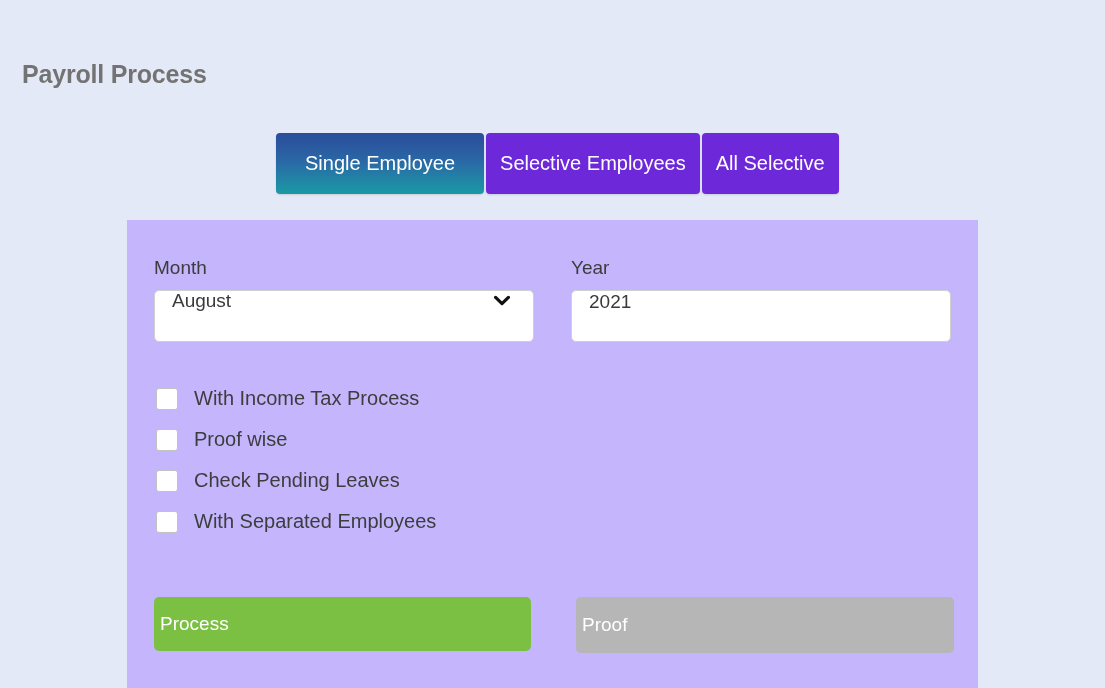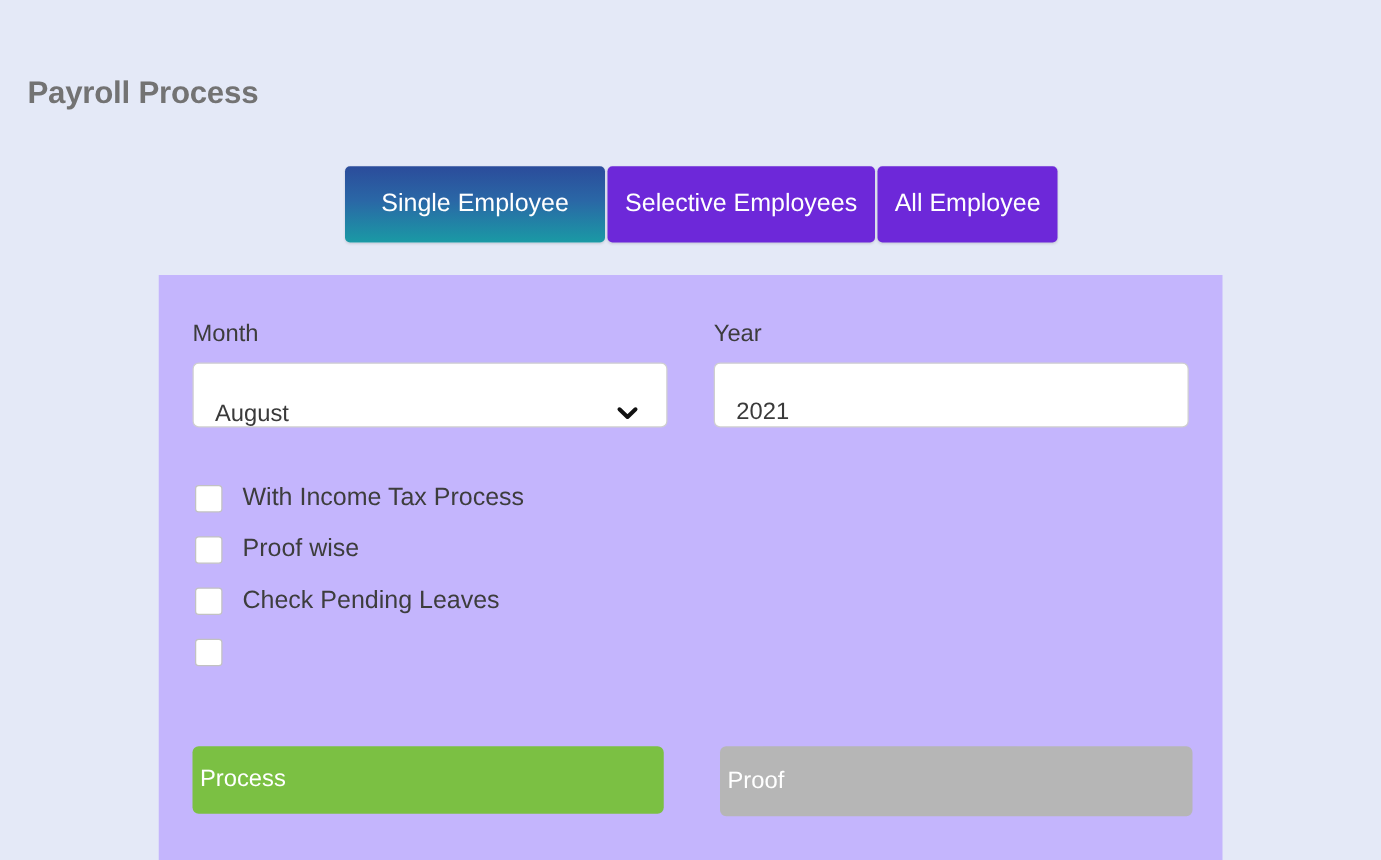--- a/index.html
+++ b/index.html
@@ -92,21 +92,21 @@
     line-height: 1;
   }
   .control {
     box-sizing: border-box;
     width: 380px;
     height: 52px;
     border: 1px solid #cfcfcf;
     border-radius: 5px;
     background: #ffffff;
     display: flex;
-    align-items: flex-end;
+    align-items: flex-start;
     padding: 0 17px;
     font-size: 19px;
     color: #3a3a3a;
     font-family: "Liberation Sans", sans-serif;
   }
   .select-control {
     justify-content: space-between;
     cursor: pointer;
     position: relative;
   }
@@ -189,21 +189,21 @@
 <div class="page-title">Payroll Process</div>
 
 <div class="tab-strip">
   <button class="tab active">
     <span>Single Employee</span>
   </button>
   <button class="tab inactive">
     <span>Selective Employees</span>
   </button>
   <button class="tab inactive">
-    <span>All Employee</span>
+    <span>All Selective</span>
   </button>
 </div>
 
 <div class="card">
 
   <div class="field-row">
 
     <div class="field">
       <div class="field-label">Month</div>
       <div class="control select-control">
@@ -235,20 +235,21 @@
       <span class="checkbox-label">Proof wise</span>
     </div>
 
     <div class="checkbox-row">
       <span class="checkbox-box"></span>
       <span class="checkbox-label">Check Pending Leaves</span>
     </div>
 
     <div class="checkbox-row">
       <span class="checkbox-box"></span>
+      <span class="checkbox-label">With Separated Employees</span>
     </div>
 
   </div>
 
   <div class="action-row">
     <button class="btn btn-process">
       <span>Process</span>
     </button>
     <button class="btn btn-delete">
       <span>Proof</span>

